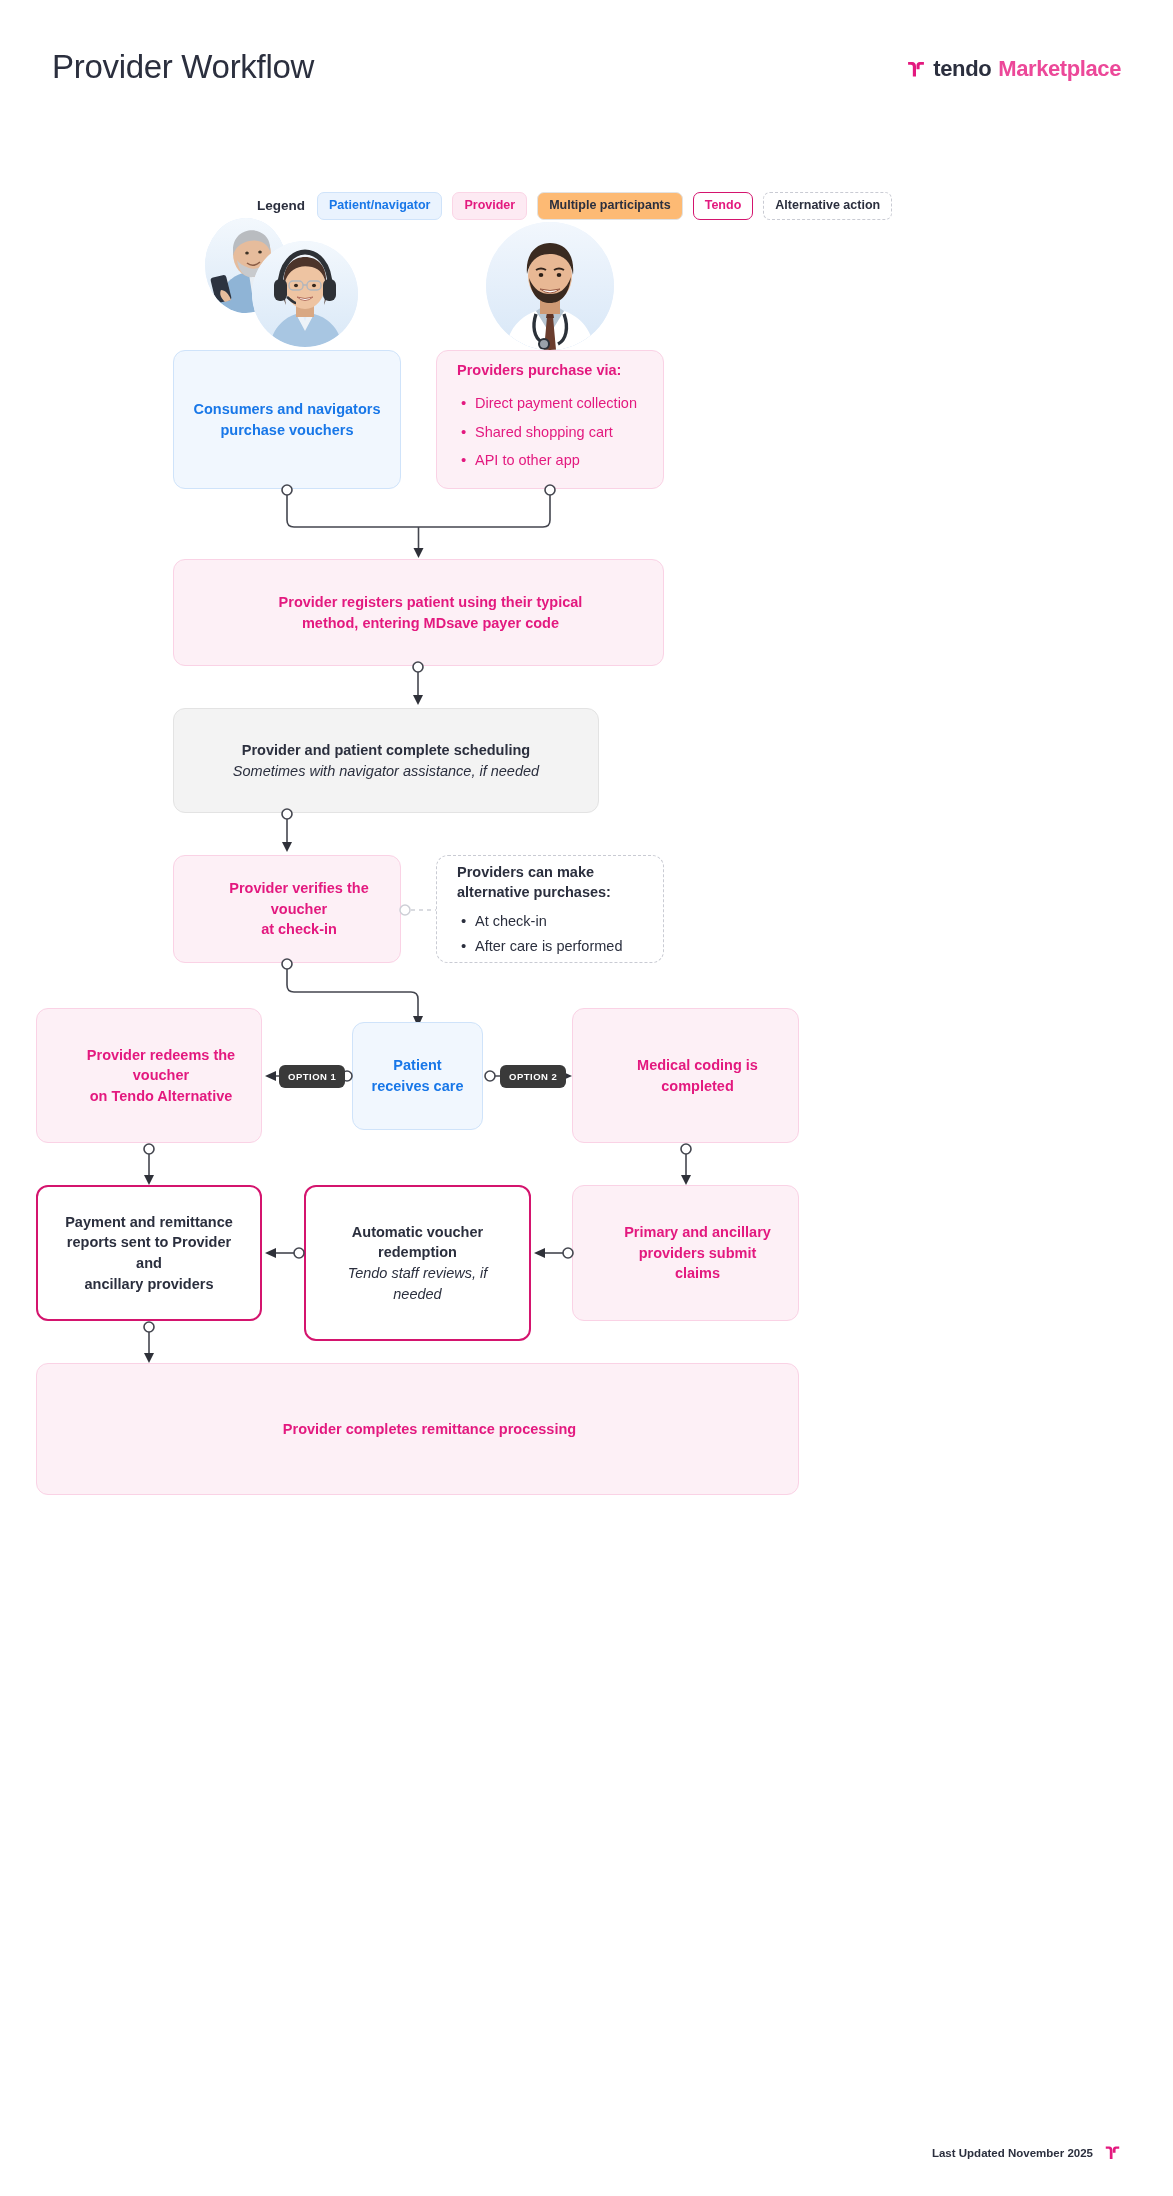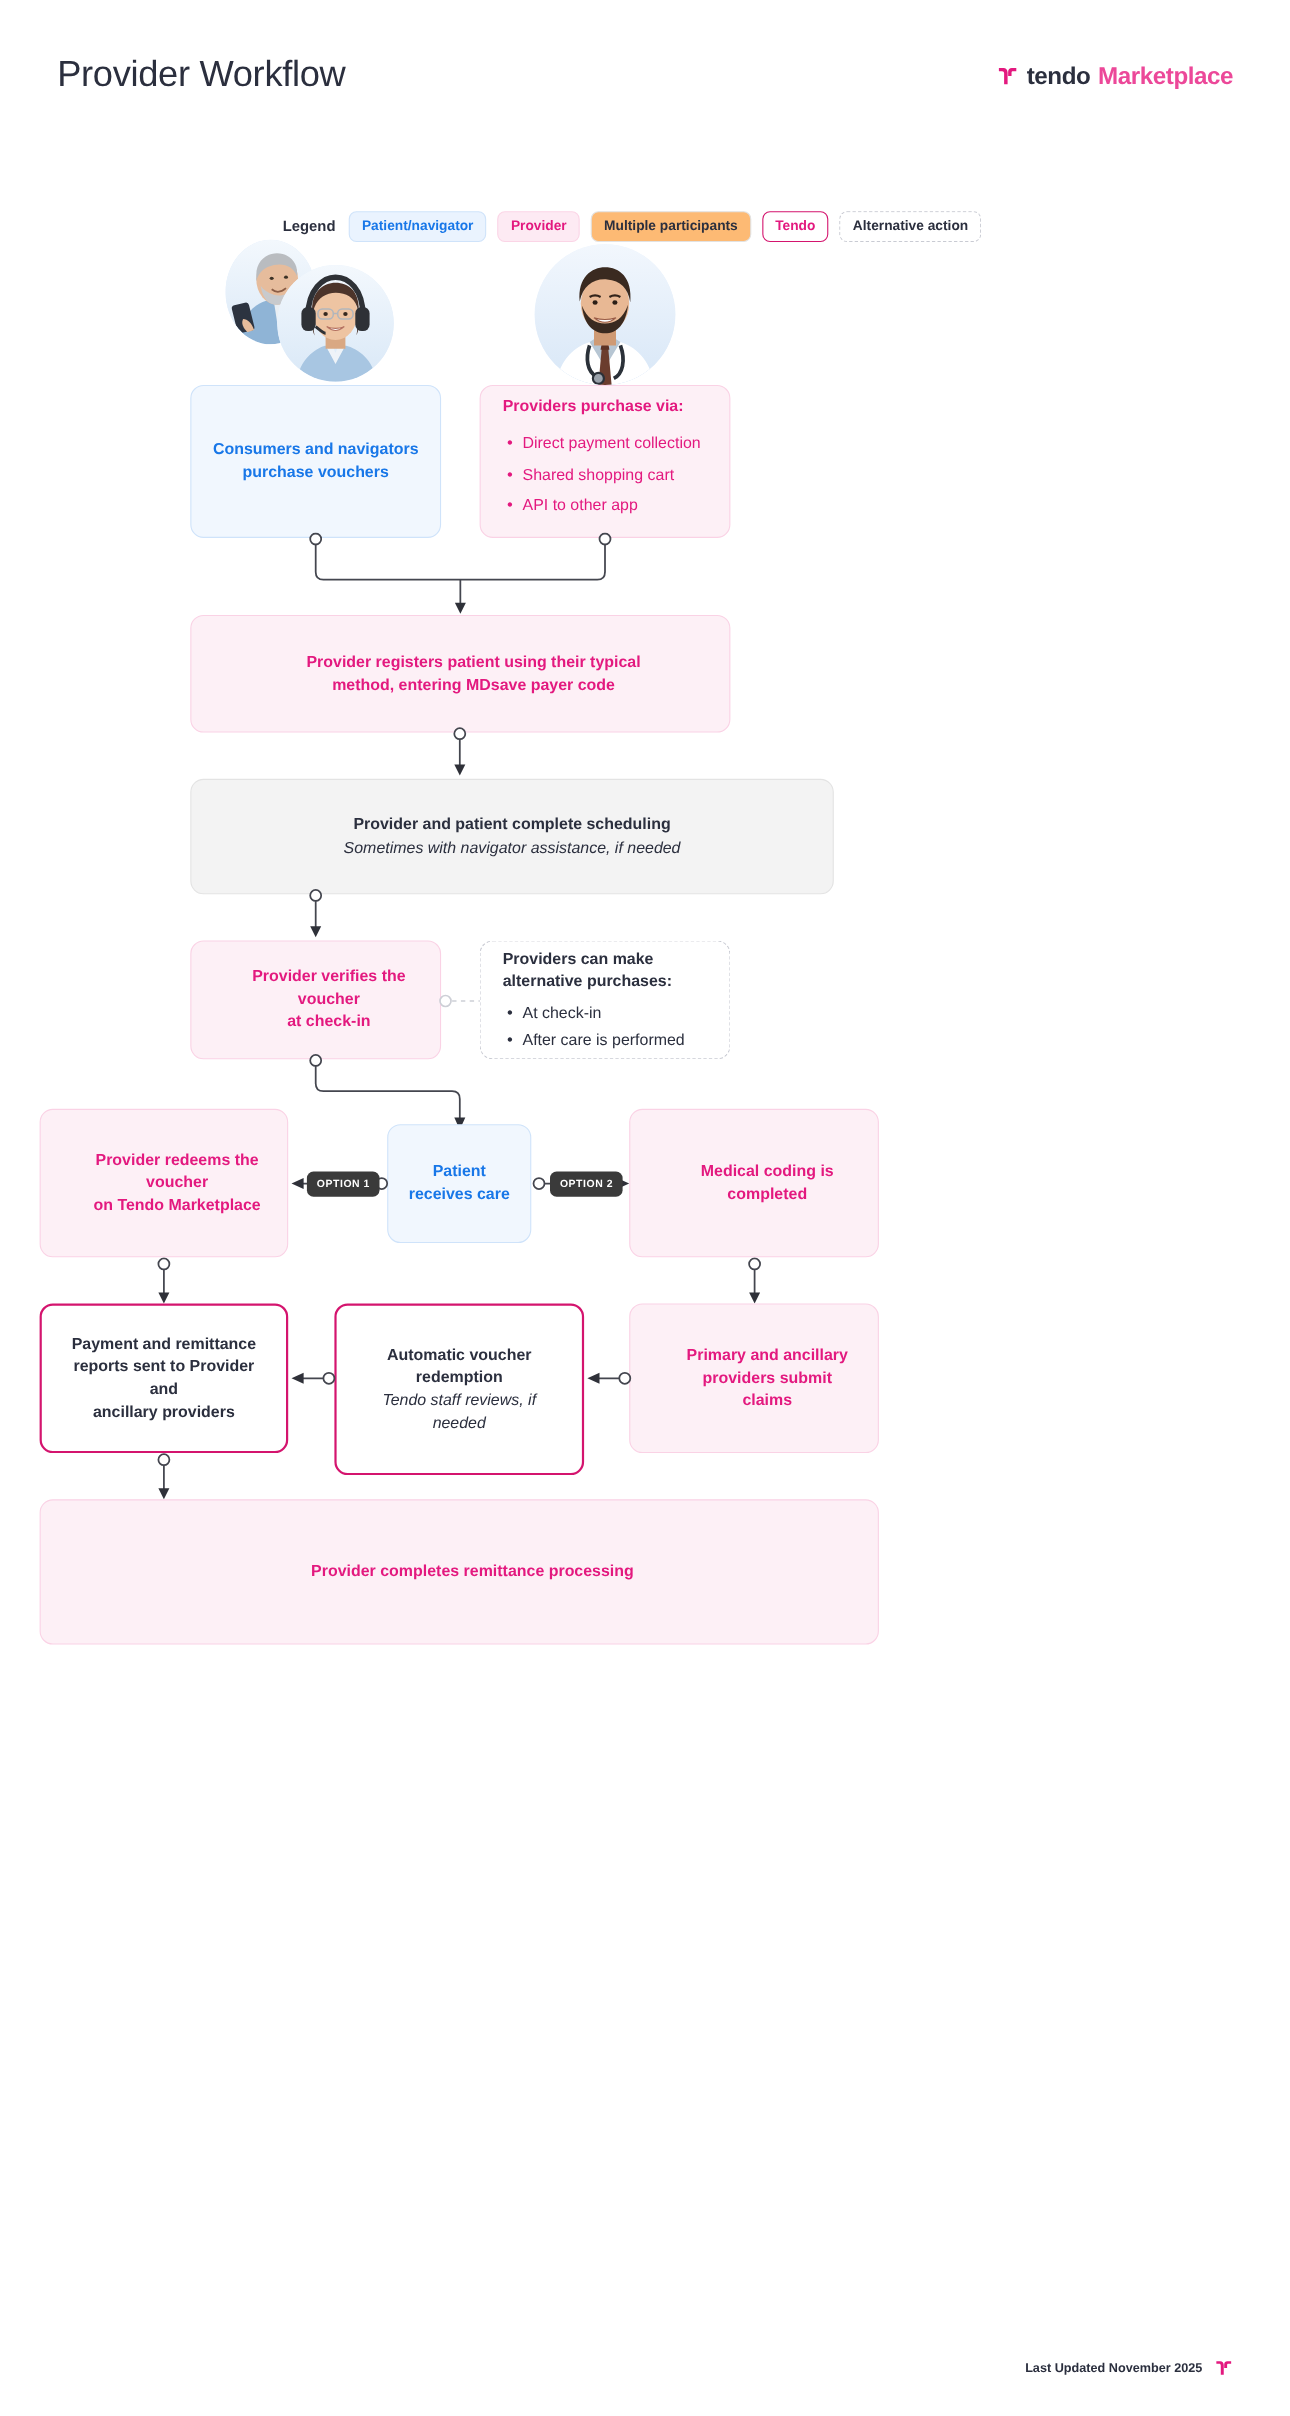--- a/index.html
+++ b/index.html
@@ -280,21 +280,21 @@
     <div class="t1">Provider registers patient using their typical</div>
     <div class="t1">method, entering MDsave payer code</div>
   </div>
 
   <svg class="conn" style="left:406px; top:661px; width:24px; height:50px;" viewBox="0 0 24 50">
     <circle cx="12" cy="6" r="5" fill="#ffffff" stroke="#44464f" stroke-width="1.6"></circle>
     <path d="M12 11 L12 36" stroke="#44464f" stroke-width="1.6" fill="none"></path>
     <path d="M7 34 L12 44 L17 34 Z" fill="#2f3139"></path>
   </svg>
 
-  <div class="node n-grey" style="left:173px; top:708px; width:585px; height:105px;">
+  <div class="node n-grey" style="left:173px; top:708px; width:426px; height:105px;">
     <div class="t1">Provider and patient complete scheduling</div>
     <div class="t2">Sometimes with navigator assistance, if needed</div>
   </div>
 
   <svg class="conn" style="left:275px; top:808px; width:24px; height:50px;" viewBox="0 0 24 50">
     <circle cx="12" cy="6" r="5" fill="#ffffff" stroke="#44464f" stroke-width="1.6"></circle>
     <path d="M12 11 L12 36" stroke="#44464f" stroke-width="1.6" fill="none"></path>
     <path d="M7 34 L12 44 L17 34 Z" fill="#2f3139"></path>
   </svg>
 
@@ -318,21 +318,21 @@
   </div>
 
   <svg class="conn" style="left:275px; top:958px; width:170px; height:74px;" viewBox="0 0 170 74">
     <circle cx="12" cy="6" r="5" fill="#ffffff" stroke="#44464f" stroke-width="1.6"></circle>
     <path d="M12 11 L12 27 Q12 34 19 34 L136 34 Q143 34 143 41 L143 60" stroke="#44464f" stroke-width="1.6" fill="none"></path>
     <path d="M138 58 L143 69 L148 58 Z" fill="#2f3139"></path>
   </svg>
 
   <div class="node n-pink" style="left:36px; top:1008px; width:226px; height:135px;">
     <div class="t1">Provider redeems the voucher</div>
-    <div class="t1">on Tendo Marketplace</div>
+    <div class="t1">on Tendo Alternative</div>
   </div>
 
   <div class="node n-blue" style="left:352px; top:1022px; width:131px; height:108px;">
     <div class="t1">Patient</div>
     <div class="t1">receives care</div>
   </div>
 
   <div class="node n-pink" style="left:572px; top:1008px; width:227px; height:135px;">
     <div class="t1">Medical coding is completed</div>
   </div>

